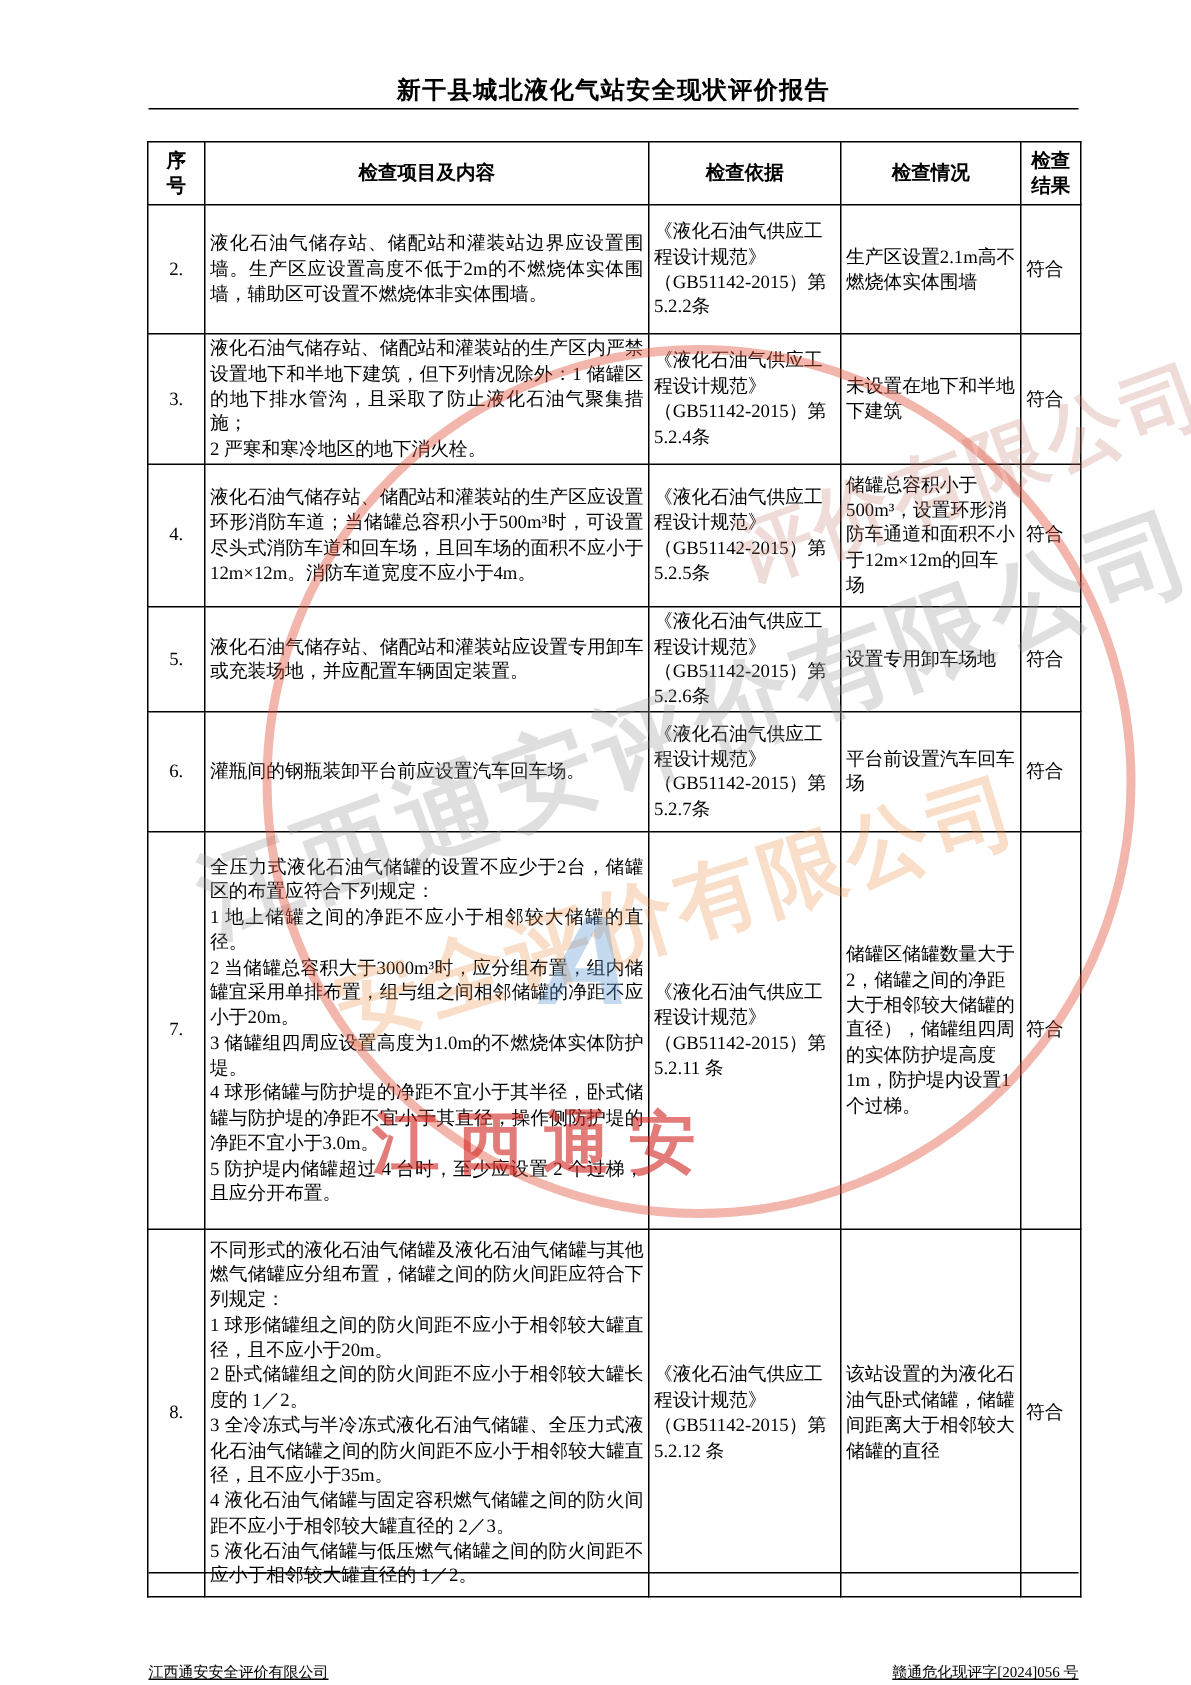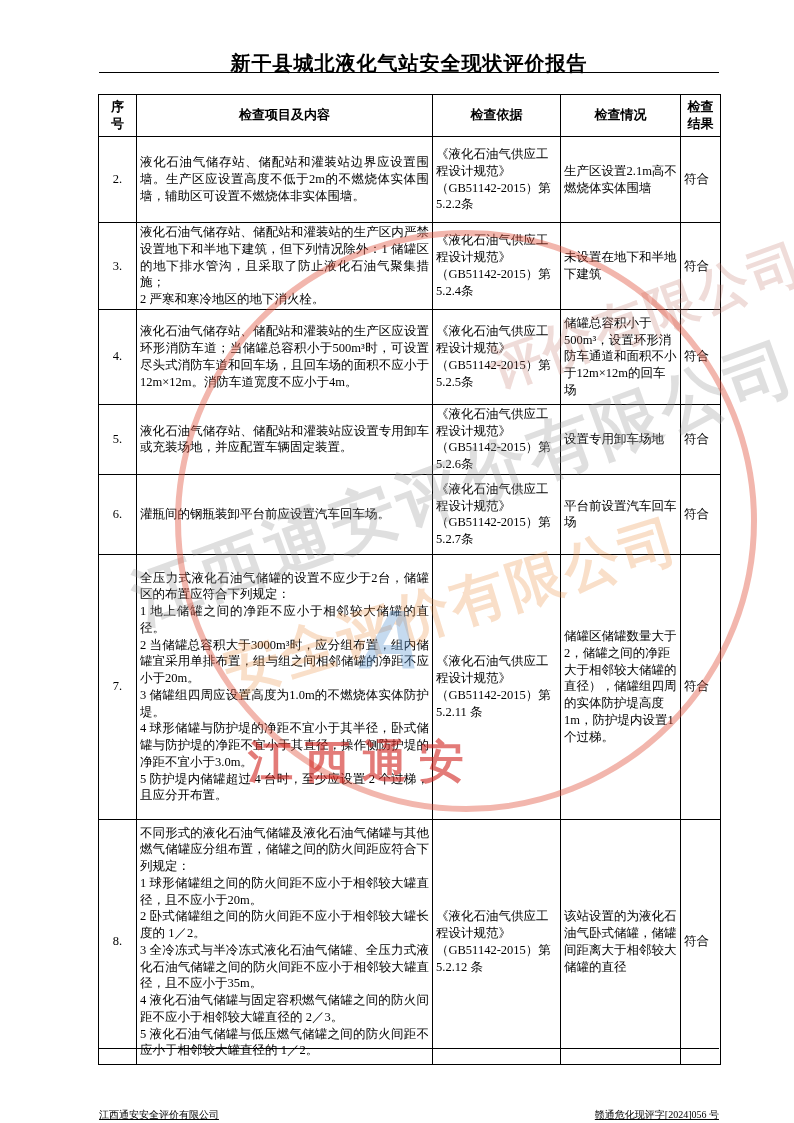--- a/index.html
+++ b/index.html
@@ -9,21 +9,21 @@
     background:#ffffff;
     overflow:hidden;
     font-family:"Liberation Serif","DejaVu Serif",serif;
     color:#000;
   }
   
   .doc-header {
     position:absolute; top:50px; left:99px; width:620px;
     text-align:center;
   }
-  .doc-title { font-size:20px; font-weight:bold; letter-spacing:1px; }
+  .doc-title { font-size:16px; font-weight:bold; letter-spacing:1px; }
   .header-rule {
     position:absolute; top:72px; left:99px; width:620px;
     border-top:1.5px solid #000;
   }
   
   .table-wrap { position:absolute; top:94px; left:98px; z-index:1; }
   table.inspect {
     border-collapse:collapse; table-layout:fixed;
     width:622px; font-size:12.5px; line-height:1.34;
   }

